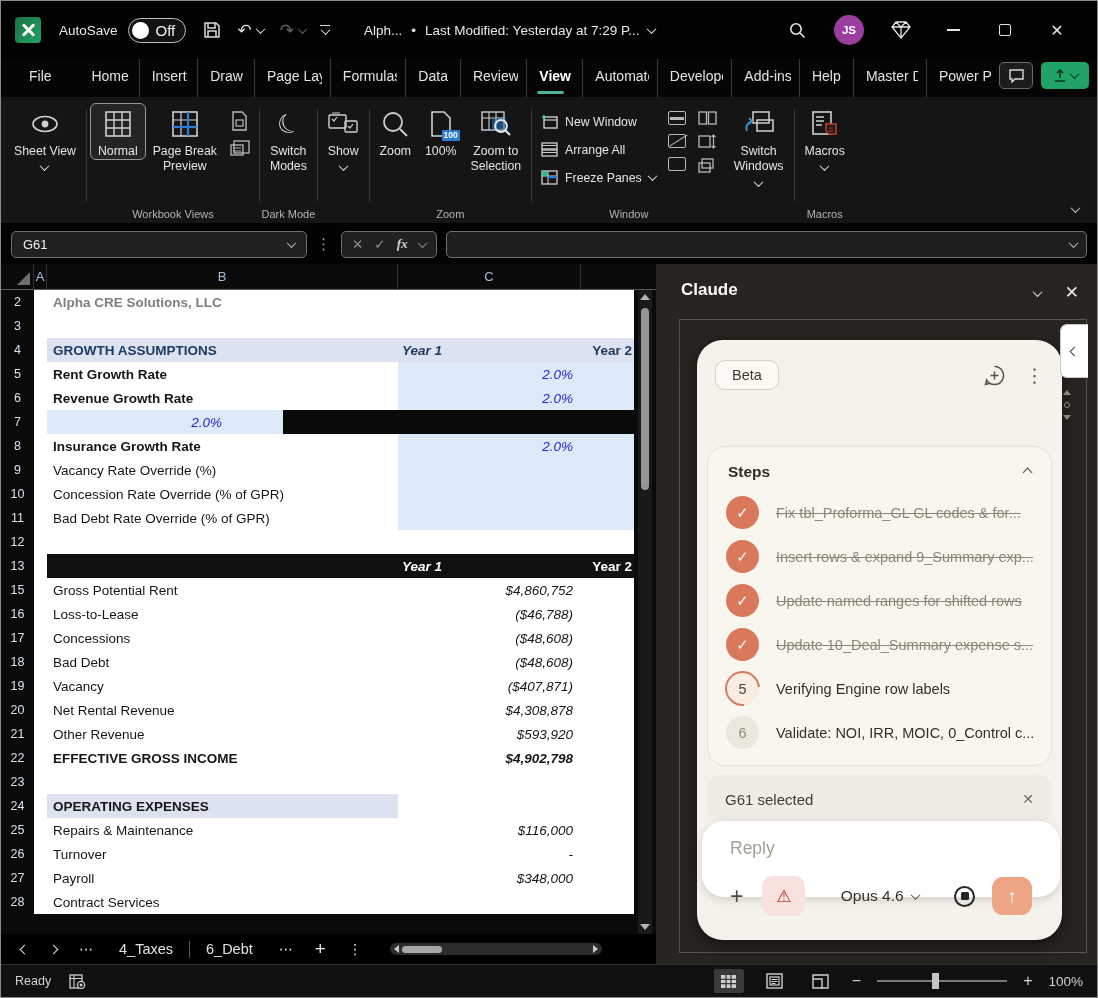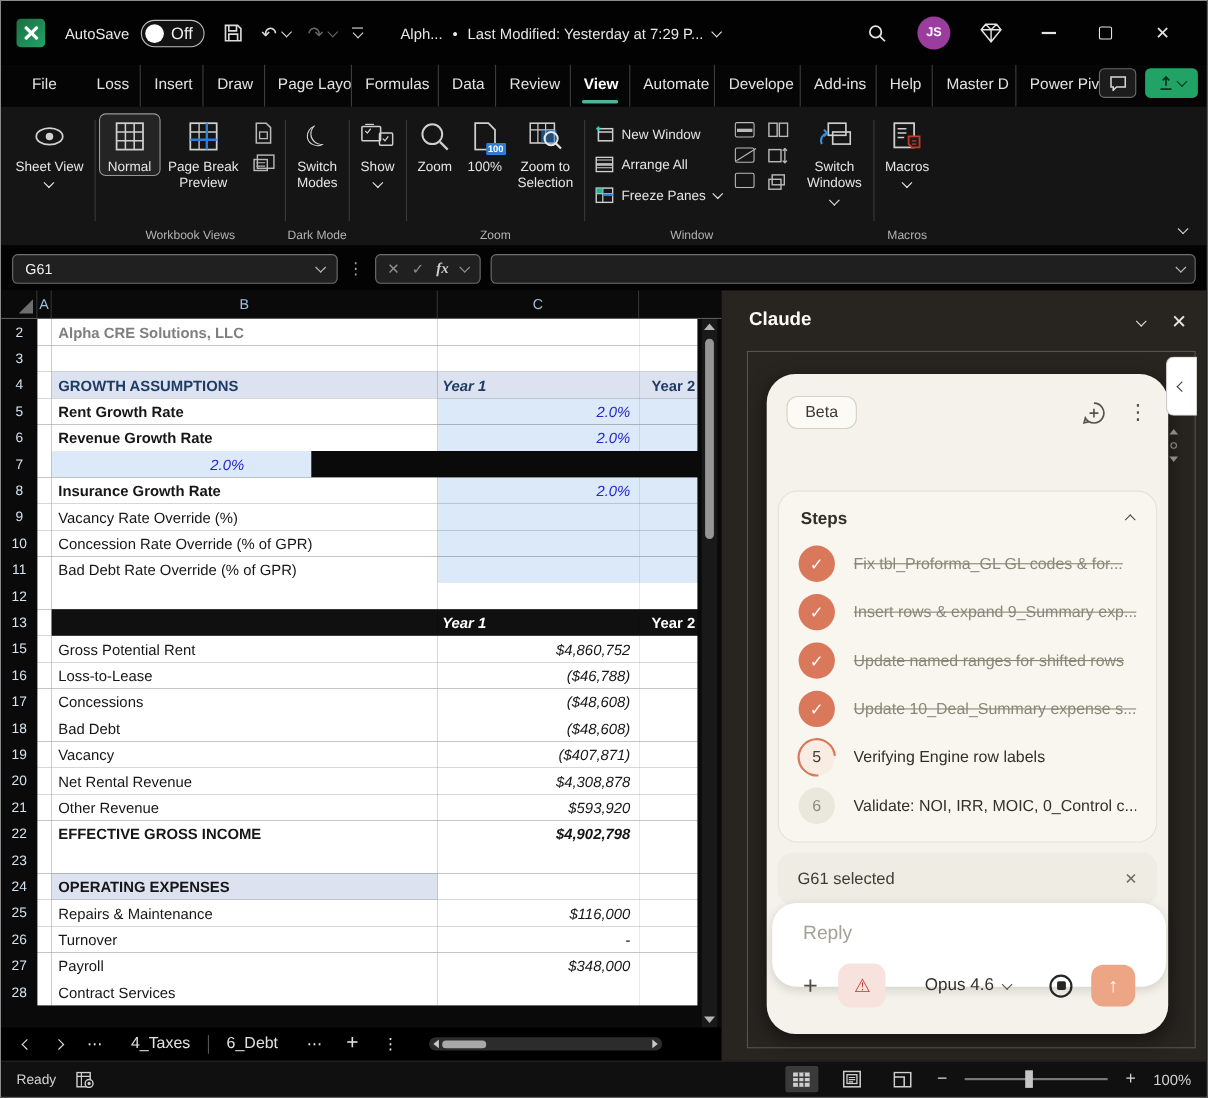--- a/index.html
+++ b/index.html
@@ -24,21 +24,21 @@
   .qat-cust .bar{width:10px;height:1.6px;background:#dcdcdc;}
   .doctitle{margin-left:34px;display:flex;align-items:center;gap:9px;white-space:nowrap;}
   .tb-right{margin-left:auto;display:flex;align-items:center;gap:0;}
   .tbi{width:52px;height:40px;display:flex;align-items:center;justify-content:center;color:#e4e4e4;}
   .avatar{width:30px;height:30px;border-radius:50%;background:#9b3d9e;color:#fff;font-size:11.5px;font-weight:700;display:flex;align-items:center;justify-content:center;}
   .maxbox{width:12px;height:12px;border:1.5px solid #e4e4e4;border-radius:2px;}
   .minbar{width:13px;height:1.6px;background:#e4e4e4;}
   .closex{font-size:16px;}
 
   
-  .ribbontabs{height:38px;display:flex;align-items:stretch;padding:0 8px 0 16px;background:#050505;}
+  .ribbontabs{height:38px;display:flex;align-items:stretch;padding:0 8px 0 16px;background:#050505;gap:8px;}
   .rtab{padding:9px 12px 0;font-size:14px;color:#e3e3e3;position:relative;white-space:nowrap;overflow:hidden;}
   .rtab.sep{border-left:1px solid #3c3c3c;}
   .rtab.act{font-weight:700;color:#fff;}
   .rtab.act::after{content:"";position:absolute;left:10px;right:10px;bottom:3px;height:3px;border-radius:2px;background:#4db39a;}
   .rt-right{margin-left:auto;display:flex;align-items:center;gap:8px;padding-bottom:5px;}
   .cmtbtn{width:34px;height:27px;border:1px solid #6a6a6a;border-radius:5px;background:#1c1c1c;display:flex;align-items:center;justify-content:center;}
   .sharebtn{width:48px;height:27px;border-radius:5px;background:#21a366;display:flex;align-items:center;justify-content:center;gap:4px;color:#07331c;}
 
   
   .ribbon{height:127px;background:#151515;display:flex;align-items:stretch;padding:4px 4px 0 4px;position:relative;border-bottom:1px solid #000;}
@@ -218,21 +218,21 @@
           <div class="maxbox"></div>
         </div>
       <div class="tbi closex">
           <span>✕</span>
         </div>
     </div>
   </div>
 
   <div class="ribbontabs">
     <div class="rtab">File</div>
-    <div class="rtab" style="margin-left:14px">Loss</div>
+    <div class="rtab" style="margin-left:14px">Home</div>
     <div class="rtab sep">Insert</div>
     <div class="rtab sep">Draw</div>
     <div class="rtab sep" style="width:84px">Page Layo</div>
     <div class="rtab sep">Formulas</div>
     <div class="rtab sep">Data</div>
     <div class="rtab sep">Review</div>
     <div class="rtab sep act">View</div>
     <div class="rtab sep" style="width:82px">Automate</div>
     <div class="rtab sep" style="width:82px">Develope</div>
     <div class="rtab sep">Add-ins</div>

